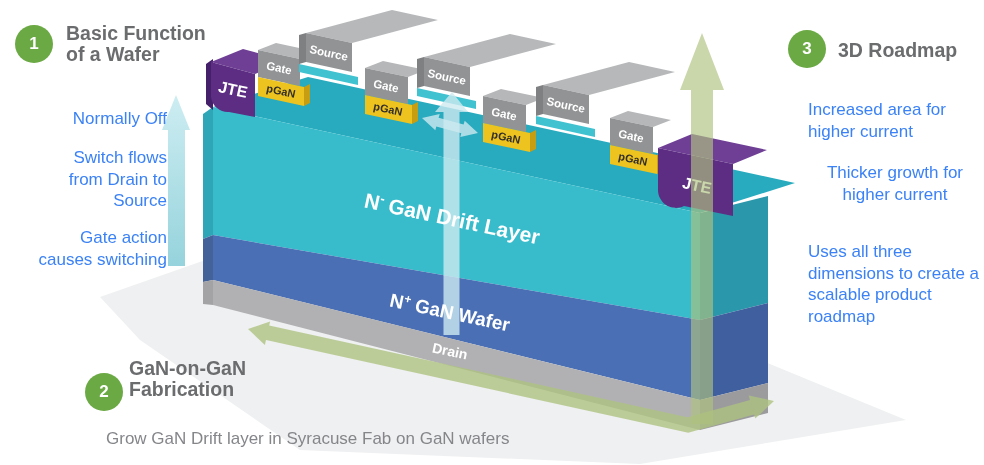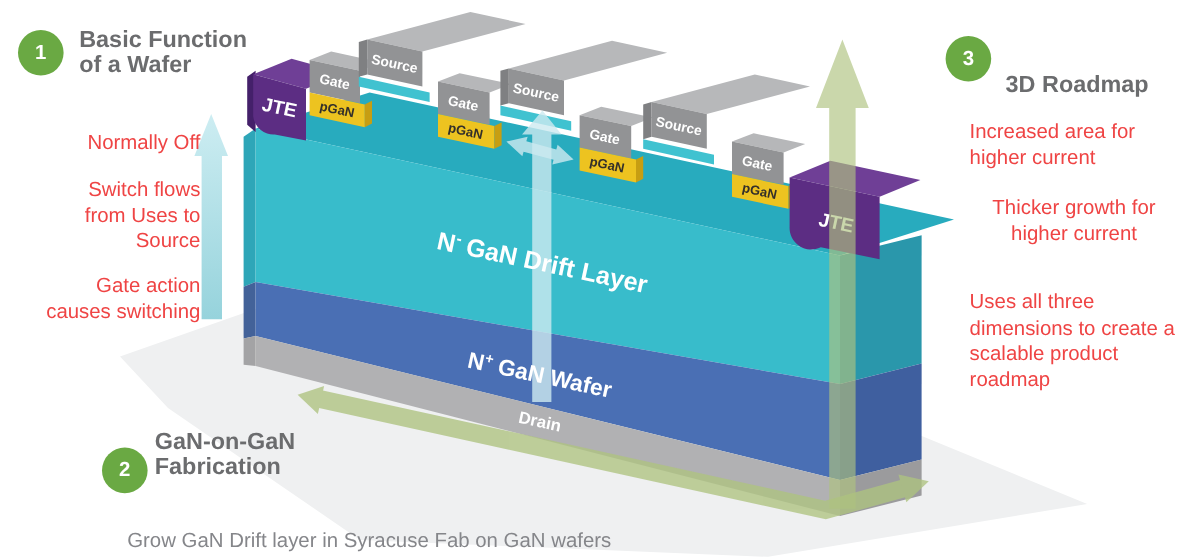--- a/index.html
+++ b/index.html
@@ -10,21 +10,21 @@
   .stage svg { position:absolute; left:0; top:0; font-family:"Liberation Sans", sans-serif; }
   .badge {
     position:absolute; width:38px; height:38px; border-radius:50%;
     background:#6aa943; color:#ffffff; font-weight:bold; font-size:17px;
     display:flex; align-items:center; justify-content:center;
   }
   .heading {
     position:absolute; color:#6b6c6e; font-weight:bold; font-size:19.5px; line-height:21px;
     white-space:nowrap;
   }
-  .note { position:absolute; color:#ef4444; font-size:17px; line-height:21.5px; }
+  .note { position:absolute; color:#3b82f6; font-size:17px; line-height:21.5px; }
   .note span { display:block; }
   .left-note { left:0; width:167px; text-align:right; }
   .right-note { left:808px; width:174px; text-align:left; }
   .caption { position:absolute; color:#85868a; font-size:17px; white-space:nowrap; }
   text { font-weight:bold; }
 </style>
 </head>
 <body>
 
 <div class="stage">
@@ -163,41 +163,41 @@
   <div class="heading" style="left:66px; top:23px;">
     <span style="display:block">Basic Function</span>
     <span style="display:block">of a Wafer</span>
   </div>
 
   <div class="note left-note" style="top:108px;">
     <span>Normally Off</span>
   </div>
   <div class="note left-note" style="top:147px;">
     <span>Switch flows</span>
-    <span>from Uses to</span>
+    <span>from Drain to</span>
     <span>Source</span>
   </div>
   <div class="note left-note" style="top:227px;">
     <span>Gate action</span>
     <span>causes switching</span>
   </div>
 
   <div class="badge" style="left:85px; top:373px;">
     <span>2</span>
   </div>
   <div class="heading" style="left:129px; top:358px;">
     <span style="display:block">GaN-on-GaN</span>
     <span style="display:block">Fabrication</span>
   </div>
-  <div class="caption" style="left:106px; top:441px;">Grow GaN Drift layer in Syracuse Fab on GaN wafers</div>
+  <div class="caption" style="left:106px; top:429px;">Grow GaN Drift layer in Syracuse Fab on GaN wafers</div>
 
   <div class="badge" style="left:788px; top:30px;">
     <span>3</span>
   </div>
-  <div class="heading" style="left:838px; top:40px;margin-top:21px;">3D Roadmap</div>
+  <div class="heading" style="left:838px; top:40px;">3D Roadmap</div>
 
   <div class="note right-note" style="top:99px;">
     <span>Increased area for</span>
     <span>higher current</span>
   </div>
   <div class="note right-note" style="top:162px;text-align:center;">
     <span>Thicker growth for</span>
     <span>higher current</span>
   </div>
   <div class="note right-note" style="top:241px;">

